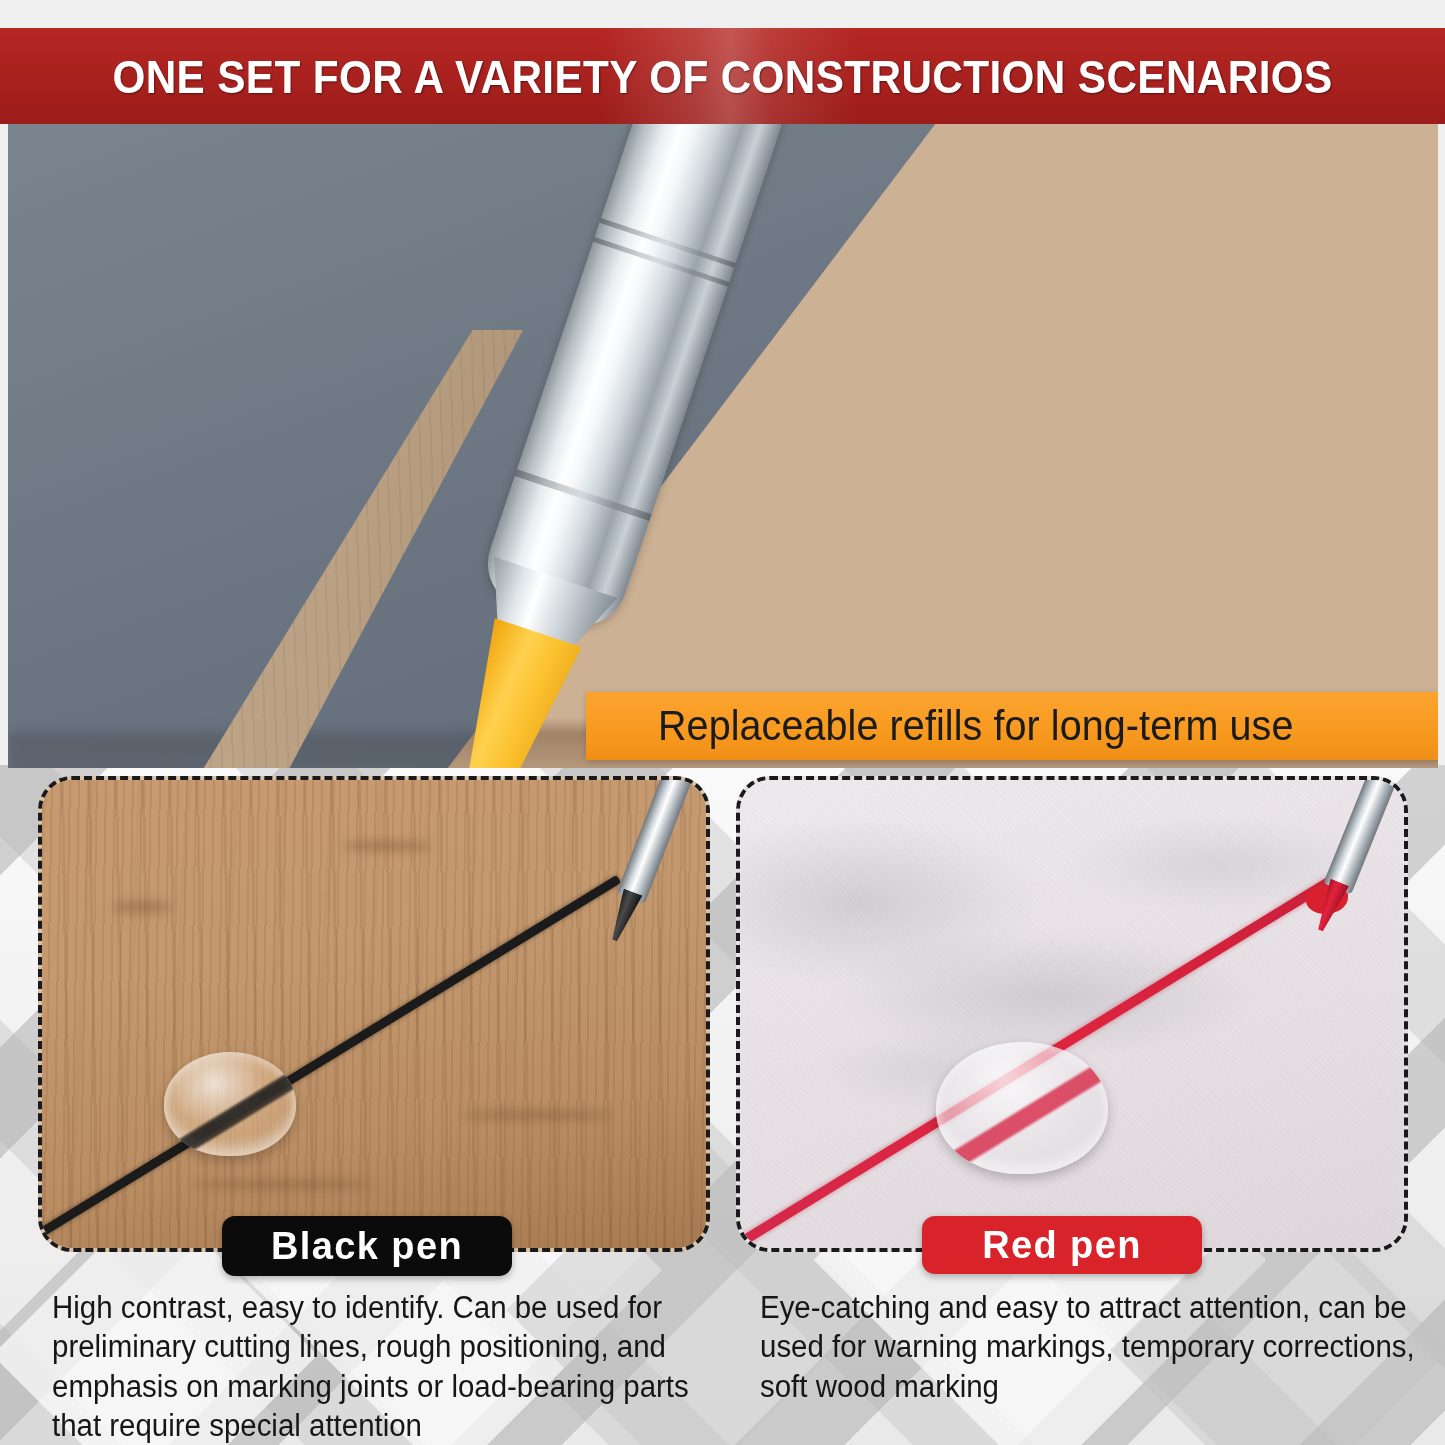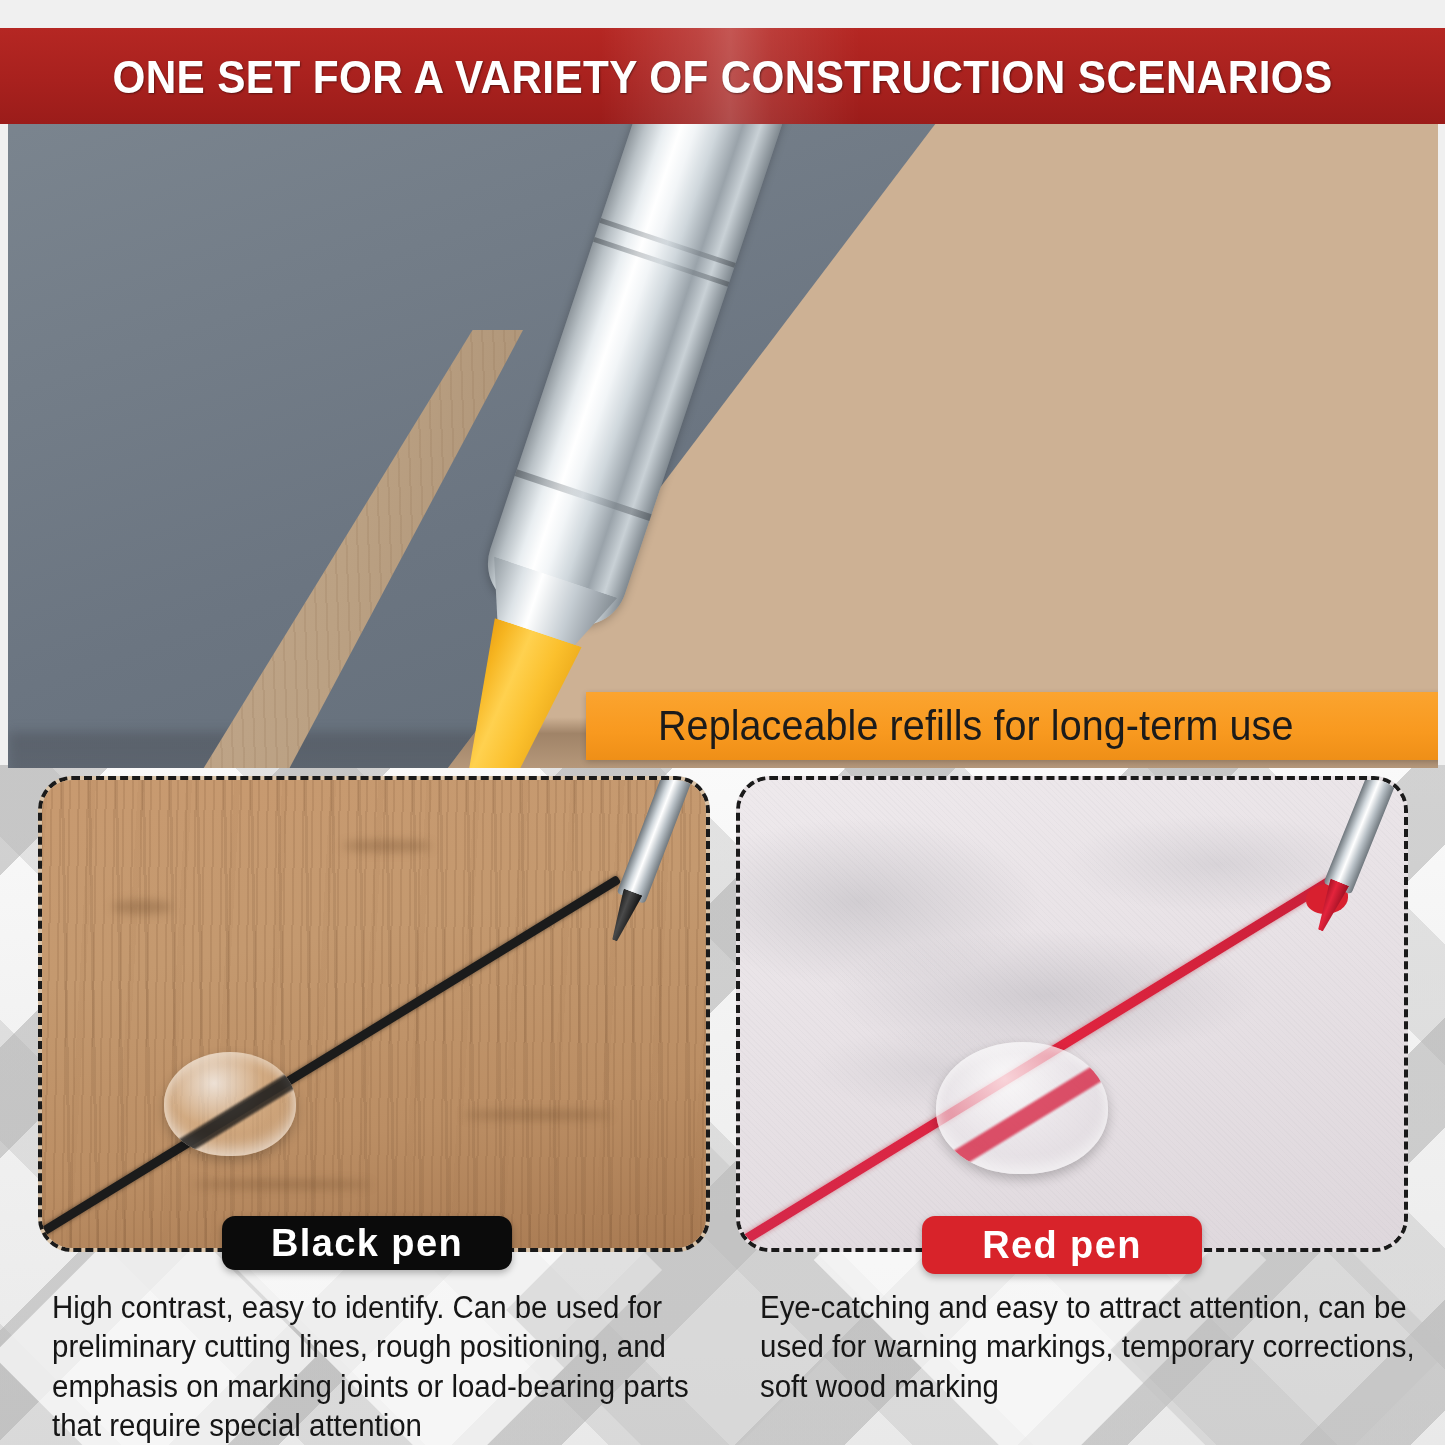--- a/index.html
+++ b/index.html
@@ -267,21 +267,21 @@
 
   
   .badge {
     position:absolute; z-index:8;
     border-radius:13px; display:flex; align-items:center; justify-content:center;
     font-family:"Liberation Sans", sans-serif;
     font-weight:bold; color:#ffffff; letter-spacing:1.4px;
     box-shadow:0 3px 7px rgba(0,0,0,0.28);
   }
   .badge-black {
-    left:222px; top:1216px; width:290px; height:54px;
+    left:222px; top:1216px; width:290px; height:60px;
     background:#0b0b0b; font-size:38px;
   }
   .badge-red {
     left:922px; top:1216px; width:280px; height:58px;
     background:#d8232a; font-size:38px;
   }
 
   
   .caption {
     position:absolute; z-index:8;

